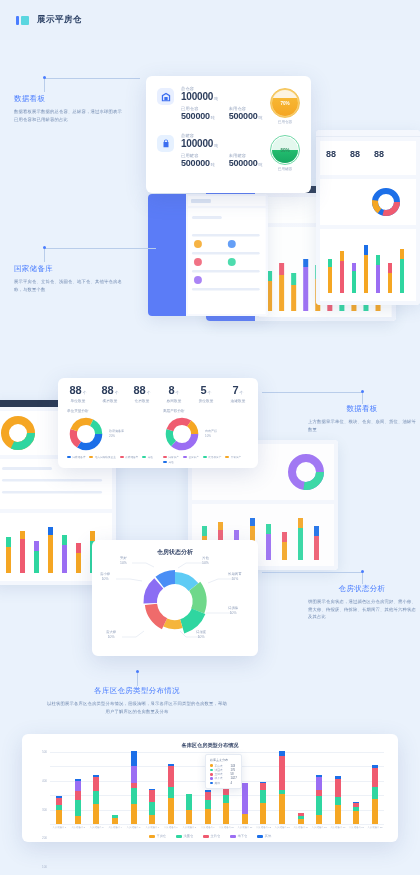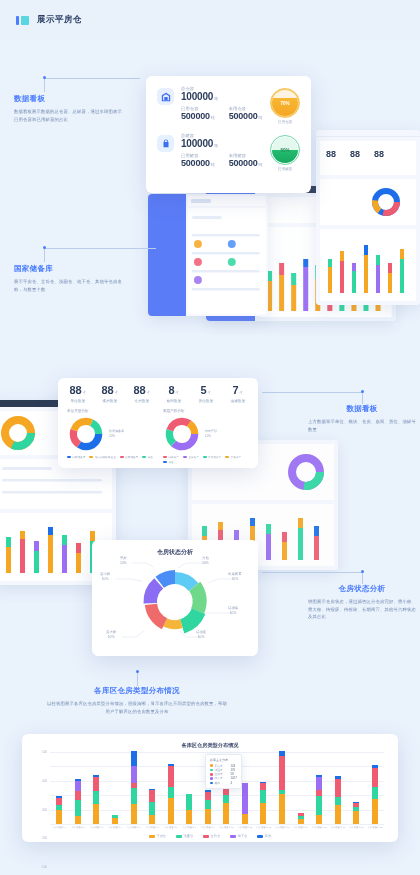--- a/index.html
+++ b/index.html
@@ -14,21 +14,21 @@
   
   .header { position: absolute; left: 0; top: 0; width: 420px; height: 40px;
             background: #e9f1fb; display: flex; align-items: center; padding-left: 16px; }
   .logo { display: flex; align-items: center; gap: 2px; margin-right: 8px; }
   .logo .b1 { width: 3px; height: 9px; background: #4a7dff; border-radius: 1px; }
   .logo .b2 { width: 8px; height: 9px; background: #5ad6e0; border-radius: 1px; }
   .header-title { font-size: 8.5px; color: #2a3f63; font-weight: bold; letter-spacing: .5px; }
 
   
   .anno { position: absolute; width: 108px; }
-  .anno-title { font-size: 7.5px; font-weight: bold; color: #4a7dff; letter-spacing: .3px; margin-bottom: 4px; }
+  .anno-title { font-size: 7.5px; font-weight: normal; color: #4a7dff; letter-spacing: .3px; margin-bottom: 4px; }
   .anno-desc { font-size: 4.3px; color: #6d86ad; line-height: 1.75; letter-spacing: .2px; }
   .anno.center { text-align: center; width: 180px; }
   .anno.center .anno-desc { text-align: center; }
 
   .dot { width: 3px; height: 3px; border-radius: 50%; background: #4a7dff; position: absolute; }
   .lead { position: absolute; background: #b9cdea; }
   .lead.h { height: 1px; }
   .lead.v { width: 1px; }
 
   

